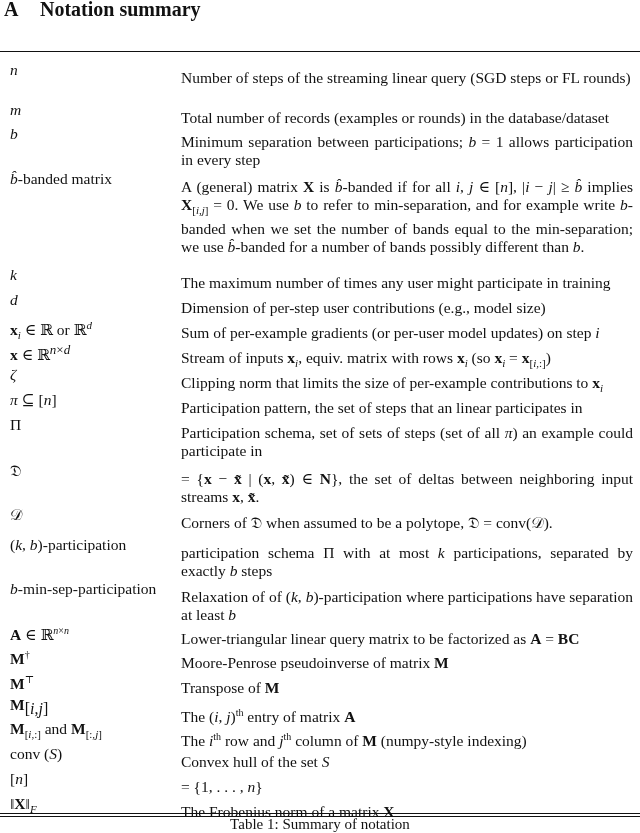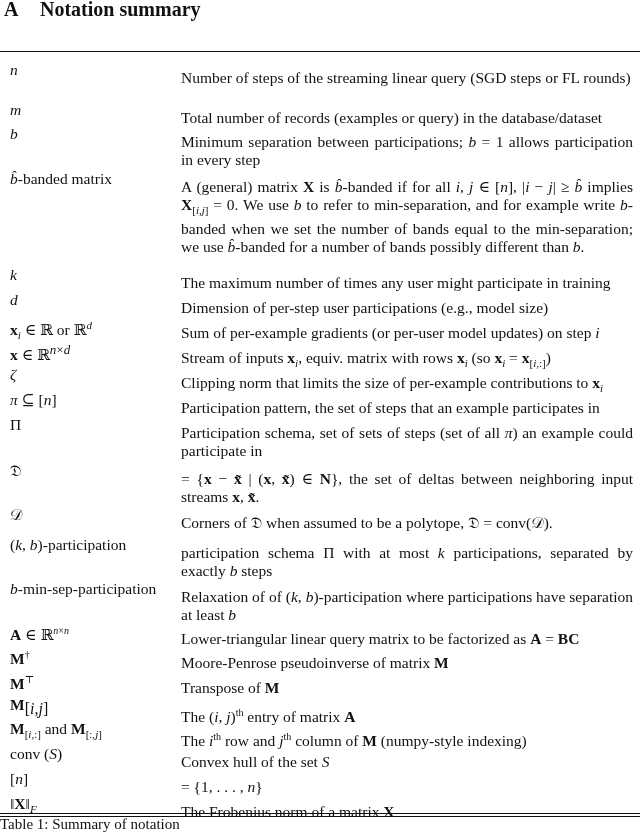--- a/index.html
+++ b/index.html
@@ -27,81 +27,81 @@
     position: absolute; left: 10px; top: 0;
     font-size: 15.5px; line-height: 18px; white-space: nowrap;
   }
   .desc {
     position: absolute; left: 181px; width: 452px; top: 8px;
     font-size: 15.5px; line-height: 18.3px; text-align: justify;
   }
   .it { font-style: italic; }
   .caption {
     position: absolute; left: 0; width: 640px; top: 815px;
-    font-size: 15px; line-height: 18px;
+    text-align: center; font-size: 15px; line-height: 18px;
   }
 </style>
 </head>
 <body>
 
 <div class="section-title">
   <span class="num">A</span><span>Notation summary</span>
 </div>
 
 <div>
   <div class="rule-top"></div>
 
   <div class="row" style="top:61px;">
     <div class="sym it">n</div>
     <div class="desc">Number of steps of the streaming linear query (SGD steps or FL rounds)</div>
   </div>
 
   <div class="row" style="top:101px;">
     <div class="sym it">m</div>
-    <div class="desc">Total number of records (examples or query) in the database/dataset</div>
+    <div class="desc">Total number of records (examples or rounds) in the database/dataset</div>
   </div>
 
   <div class="row" style="top:125px;">
     <div class="sym it">b</div>
     <div class="desc">Minimum separation between participations; <i>b</i> = 1 allows participation in every step</div>
   </div>
 
   <div class="row" style="top:170px;">
     <div class="sym"><i>b̂</i>-banded matrix</div>
     <div class="desc">A (general) matrix <b>X</b> is <i>b̂</i>-banded if for all <i>i</i>, <i>j</i> ∈ [<i>n</i>], |<i>i</i> − <i>j</i>| ≥ <i>b̂</i> implies <b>X</b><sub style="font-size:11px">[<i>i</i>,<i>j</i>]</sub> = 0. We use <i>b</i> to refer to min-separation, and for example write <i>b</i>-banded when we set the number of bands equal to the min-separation; we use <i>b̂</i>-banded for a number of bands possibly different than <i>b</i>.</div>
   </div>
 
   <div class="row" style="top:266px;">
     <div class="sym it">k</div>
     <div class="desc">The maximum number of times any user might participate in training</div>
   </div>
 
   <div class="row" style="top:291px;">
     <div class="sym it">d</div>
-    <div class="desc">Dimension of per-step user participations (e.g., model size)</div>
+    <div class="desc">Dimension of per-step user contributions (e.g., model size)</div>
   </div>
 
   <div class="row" style="top:316px;">
     <div class="sym"><b>x</b><sub style="font-size:11px"><i>i</i></sub> ∈ ℝ or ℝ<sup style="font-size:11px"><i>d</i></sup></div>
     <div class="desc">Sum of per-example gradients (or per-user model updates) on step <i>i</i></div>
   </div>
 
   <div class="row" style="top:341px;">
     <div class="sym"><b>x</b> ∈ ℝ<sup style="font-size:13px"><i>n</i>×<i>d</i></sup></div>
     <div class="desc">Stream of inputs <b>x</b><sub style="font-size:11px"><i>i</i></sub>, equiv. matrix with rows <b>x</b><sub style="font-size:11px"><i>i</i></sub> (so <b>x</b><sub style="font-size:11px"><i>i</i></sub> = <b>x</b><sub style="font-size:11px">[<i>i</i>,:]</sub>)</div>
   </div>
 
   <div class="row" style="top:366px;">
     <div class="sym it">ζ</div>
     <div class="desc">Clipping norm that limits the size of per-example contributions to <b>x</b><sub style="font-size:11px"><i>i</i></sub></div>
   </div>
 
   <div class="row" style="top:391px;">
     <div class="sym"><i>π</i> ⊆ [<i>n</i>]</div>
-    <div class="desc">Participation pattern, the set of steps that an example participates in</div>
+    <div class="desc">Participation pattern, the set of steps that an linear participates in</div>
   </div>
 
   <div class="row" style="top:416px;">
     <div class="sym">Π</div>
     <div class="desc">Participation schema, set of sets of steps (set of all <i>π</i>) an example could participate in</div>
   </div>
 
   <div class="row" style="top:462px;">
     <div class="sym">𝔇</div>
     <div class="desc">= {<b>x</b> − <b>x̃</b> | (<b>x</b>, <b>x̃</b>) ∈ <b>N</b>}, the set of deltas between neighboring input streams <b>x</b>, <b>x̃</b>.</div>

